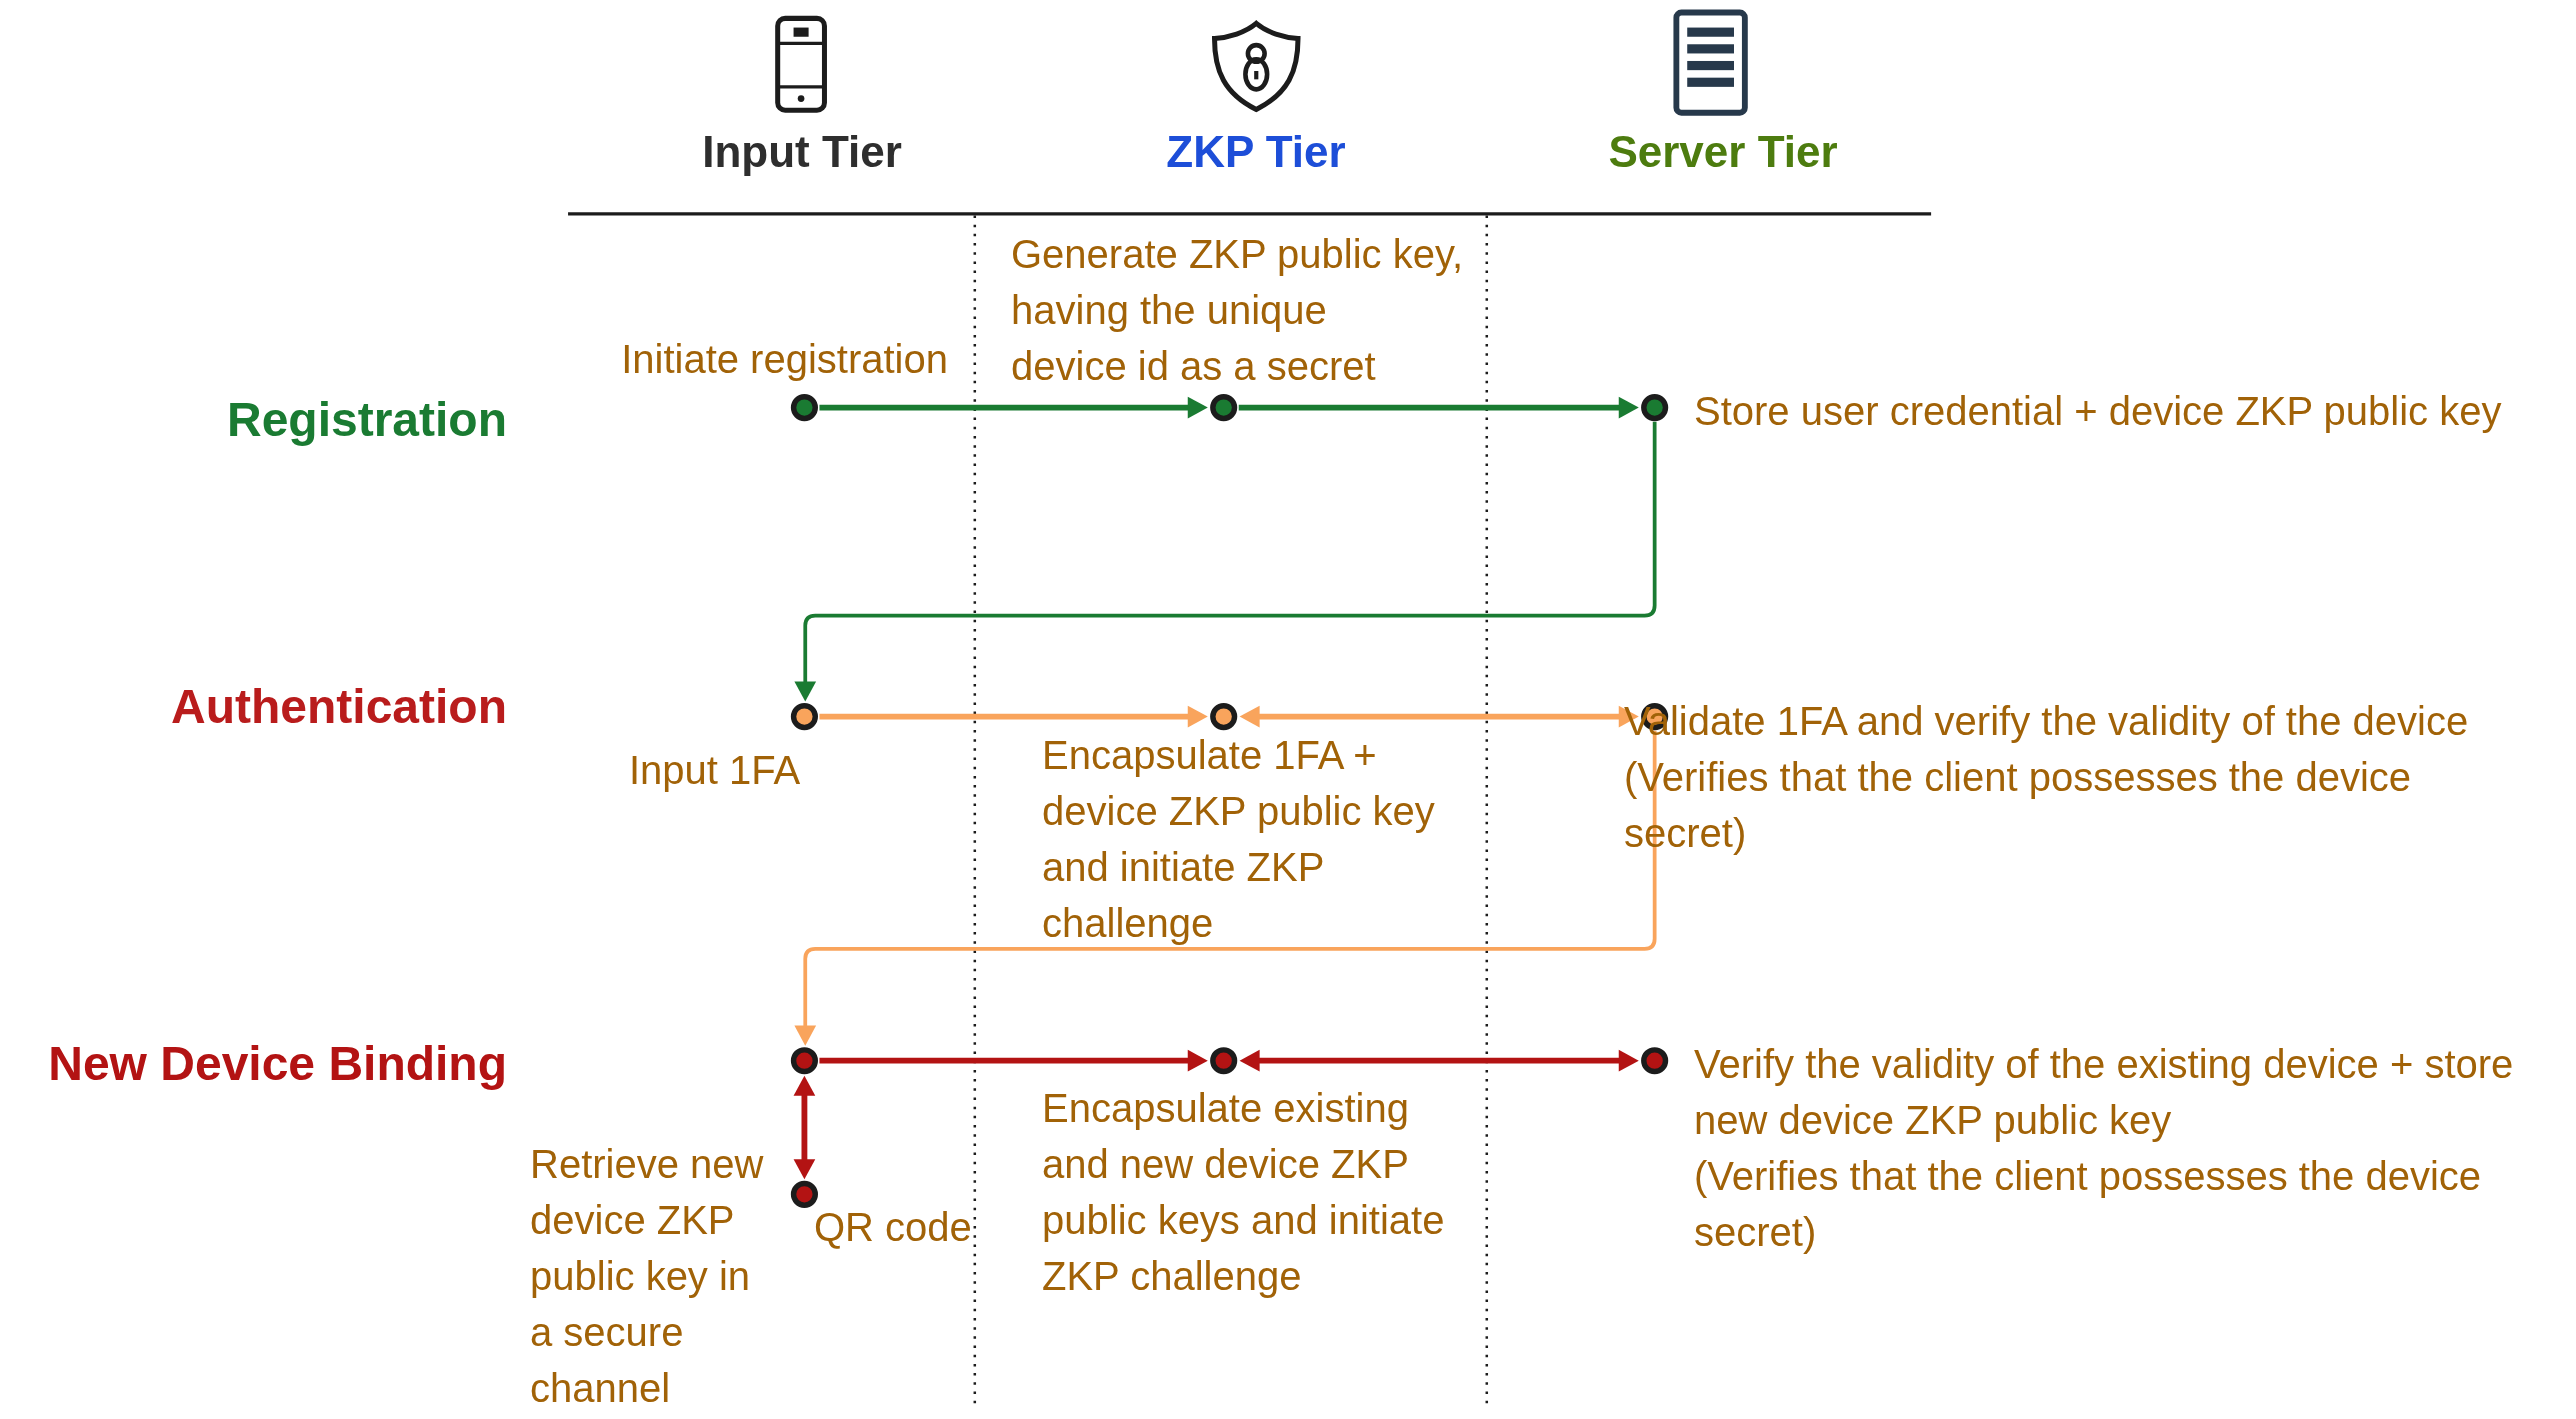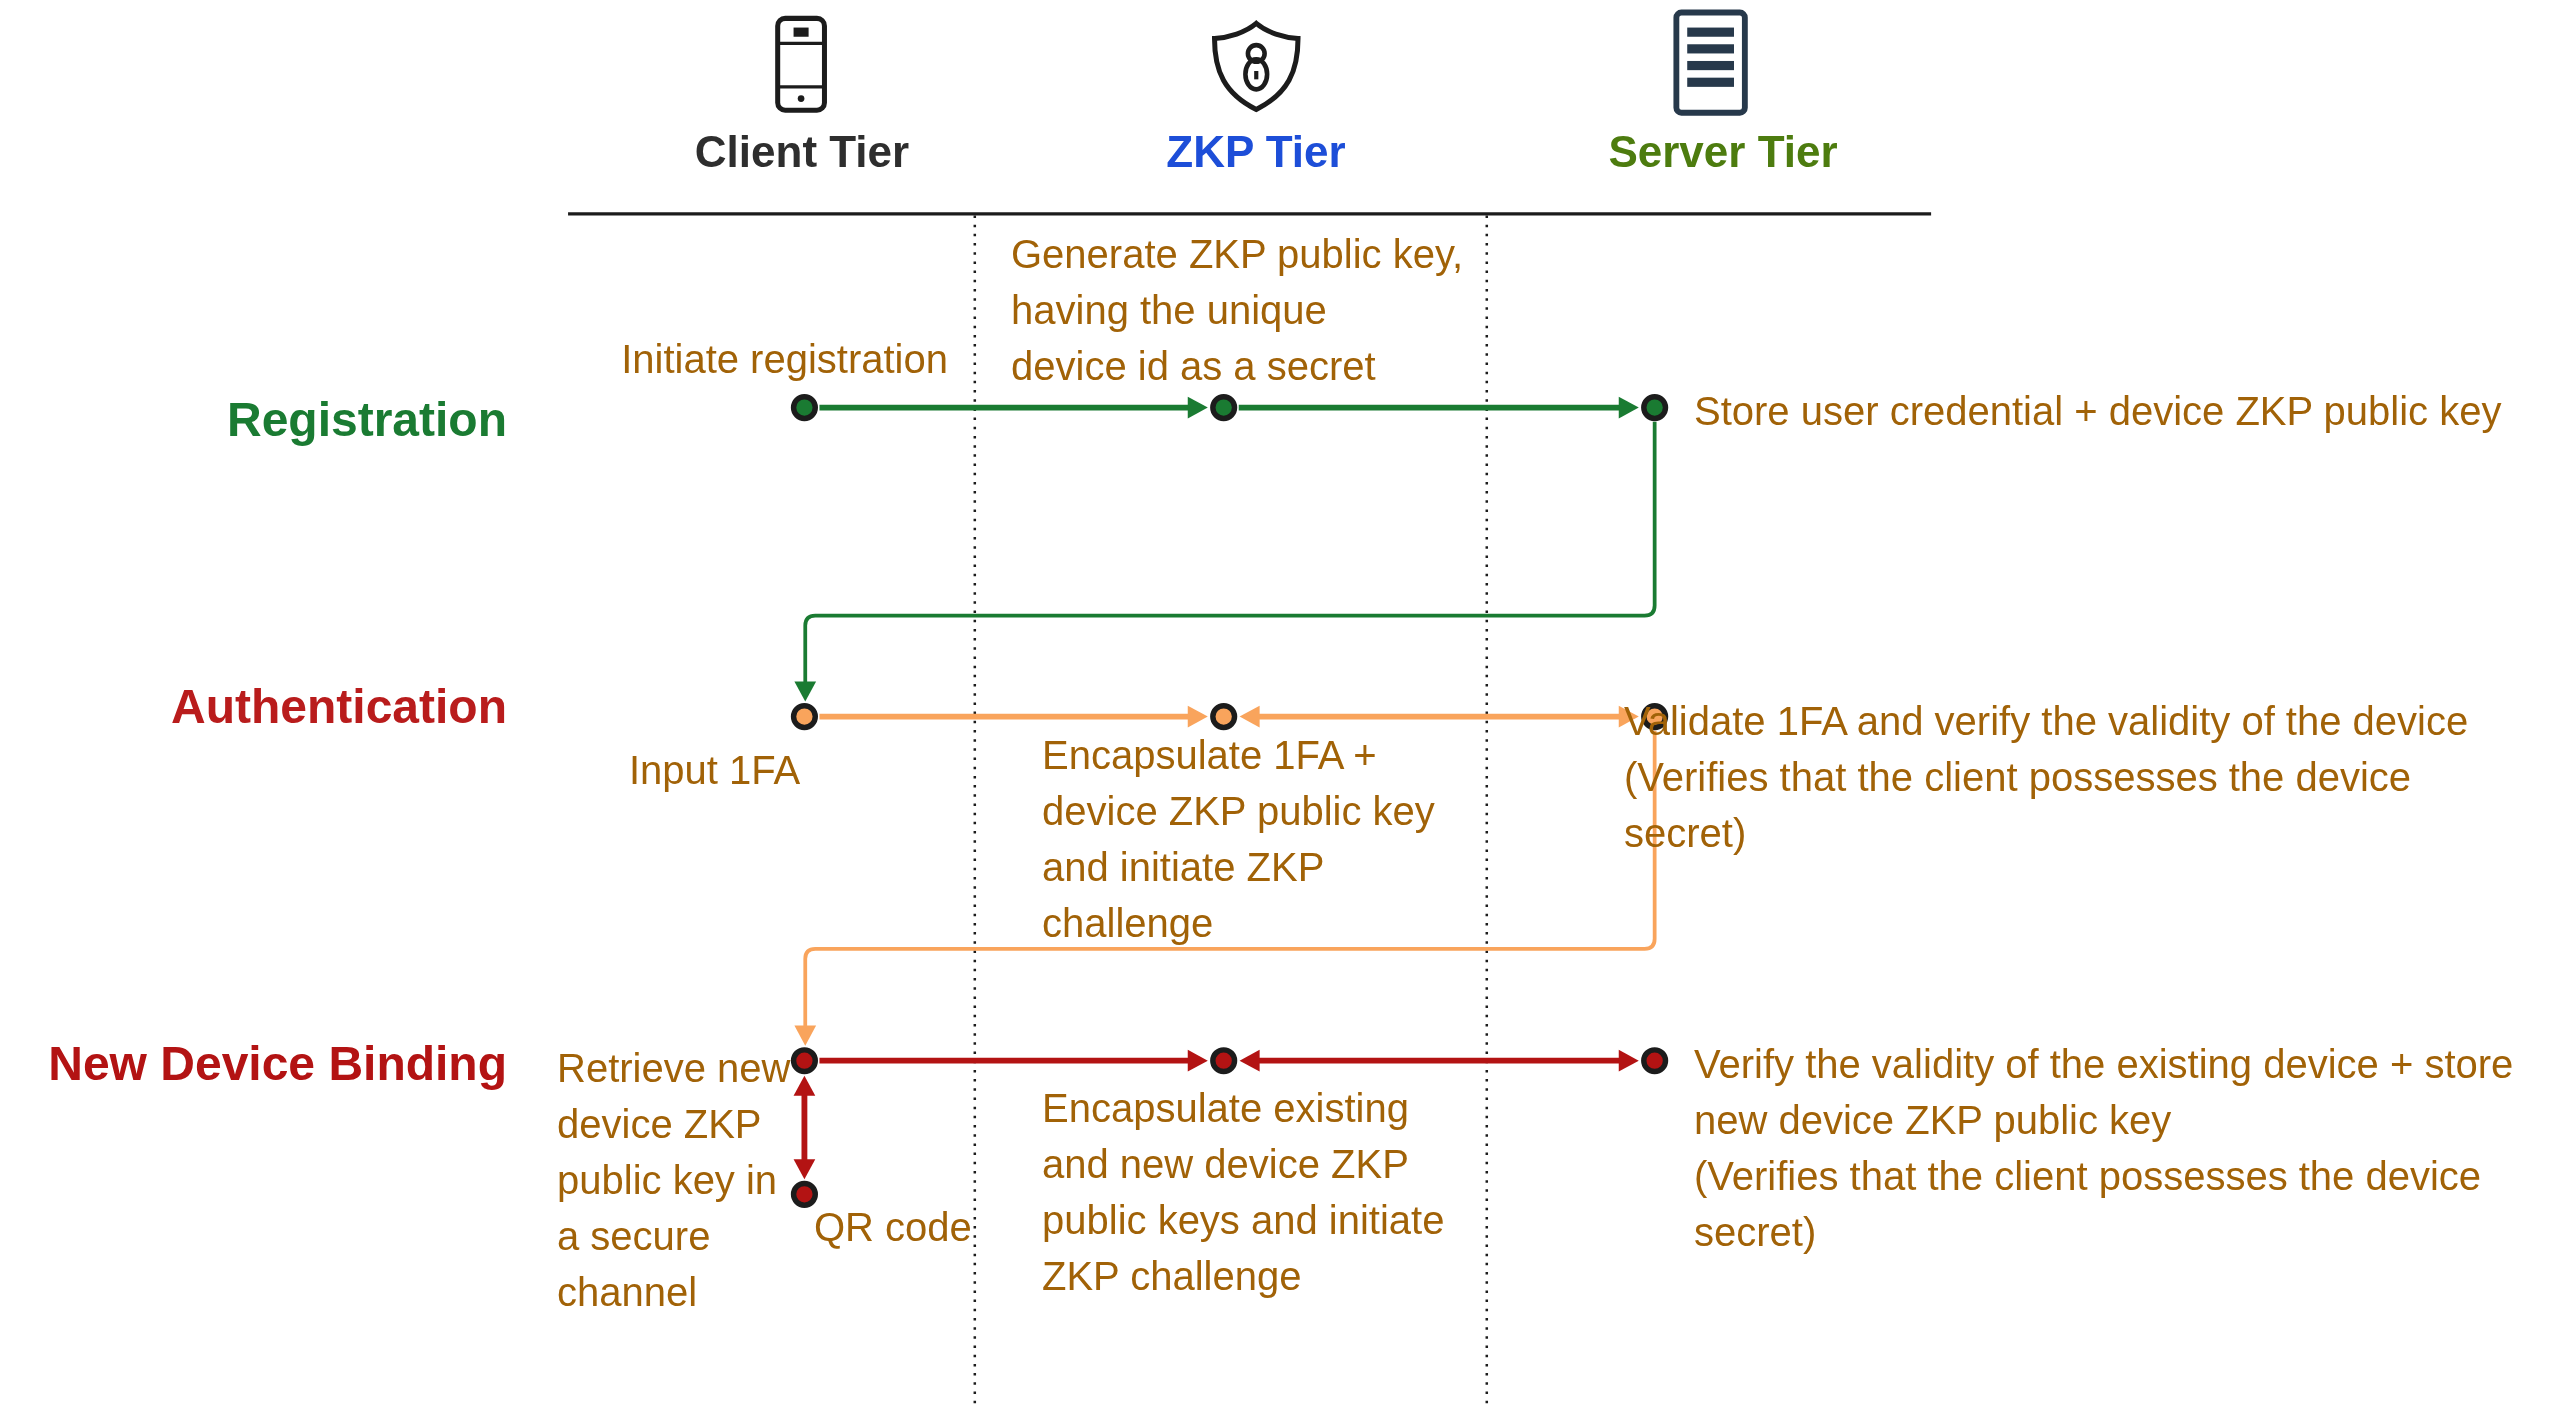--- a/index.html
+++ b/index.html
@@ -111,21 +111,21 @@
       <rect x="2007" y="15" width="82" height="120" rx="6"></rect>
       <g stroke="none" fill="#27394b">
         <rect x="2020" y="33" width="56" height="11"></rect>
         <rect x="2020" y="53" width="56" height="11"></rect>
         <rect x="2020" y="73" width="56" height="11"></rect>
         <rect x="2020" y="93" width="56" height="11"></rect>
       </g>
     </g>
   </svg>
 
-  <div class="tier-label" style="left: 802px; top: 127px; color: rgb(46, 46, 46);">Client Tier</div>
+  <div class="tier-label" style="left: 802px; top: 127px; color: rgb(46, 46, 46);">Input Tier</div>
   <div class="tier-label" style="left: 1256px; top: 127px; color: #1d4ed8;">ZKP Tier</div>
   <div class="tier-label" style="left: 1723px; top: 127px; color: #4d7c0f;">Server Tier</div>
 
   <div class="section-label" style="right: 2069px; top: 388px; color: rgb(26, 123, 50);">Registration</div>
   <div class="section-label" style="right: 2069px; top: 675px; color: #b91c1c;">Authentication</div>
   <div class="section-label" style="right: 2069px; top: 1032px; color: rgb(179, 19, 19);">New Device Binding</div>
 
   <div class="txt right" style="right:1628px;top:331px;">Initiate registration</div>
 
   <div class="txt" style="left:1011px;top:226px;">Generate ZKP public key,
@@ -138,21 +138,21 @@
 
   <div class="txt" style="left:1042px;top:727px;">Encapsulate 1FA +
 device ZKP public key
 and initiate ZKP
 challenge</div>
 
   <div class="txt" style="left:1624px;top:693px;">Validate 1FA and verify the validity of the device
 (Verifies that the client possesses the device
 secret)</div>
 
-  <div class="txt" style="left:530px;top:1040px;margin-left:27px;">Retrieve new
+  <div class="txt" style="left:530px;top:1136px;">Retrieve new
 device ZKP
 public key in
 a secure
 channel</div>
 
   <div class="txt b" style="left:814px;top:1199px;">QR code</div>
 
   <div class="txt" style="left:1042px;top:1080px;">Encapsulate existing
 and new device ZKP
 public keys and initiate

